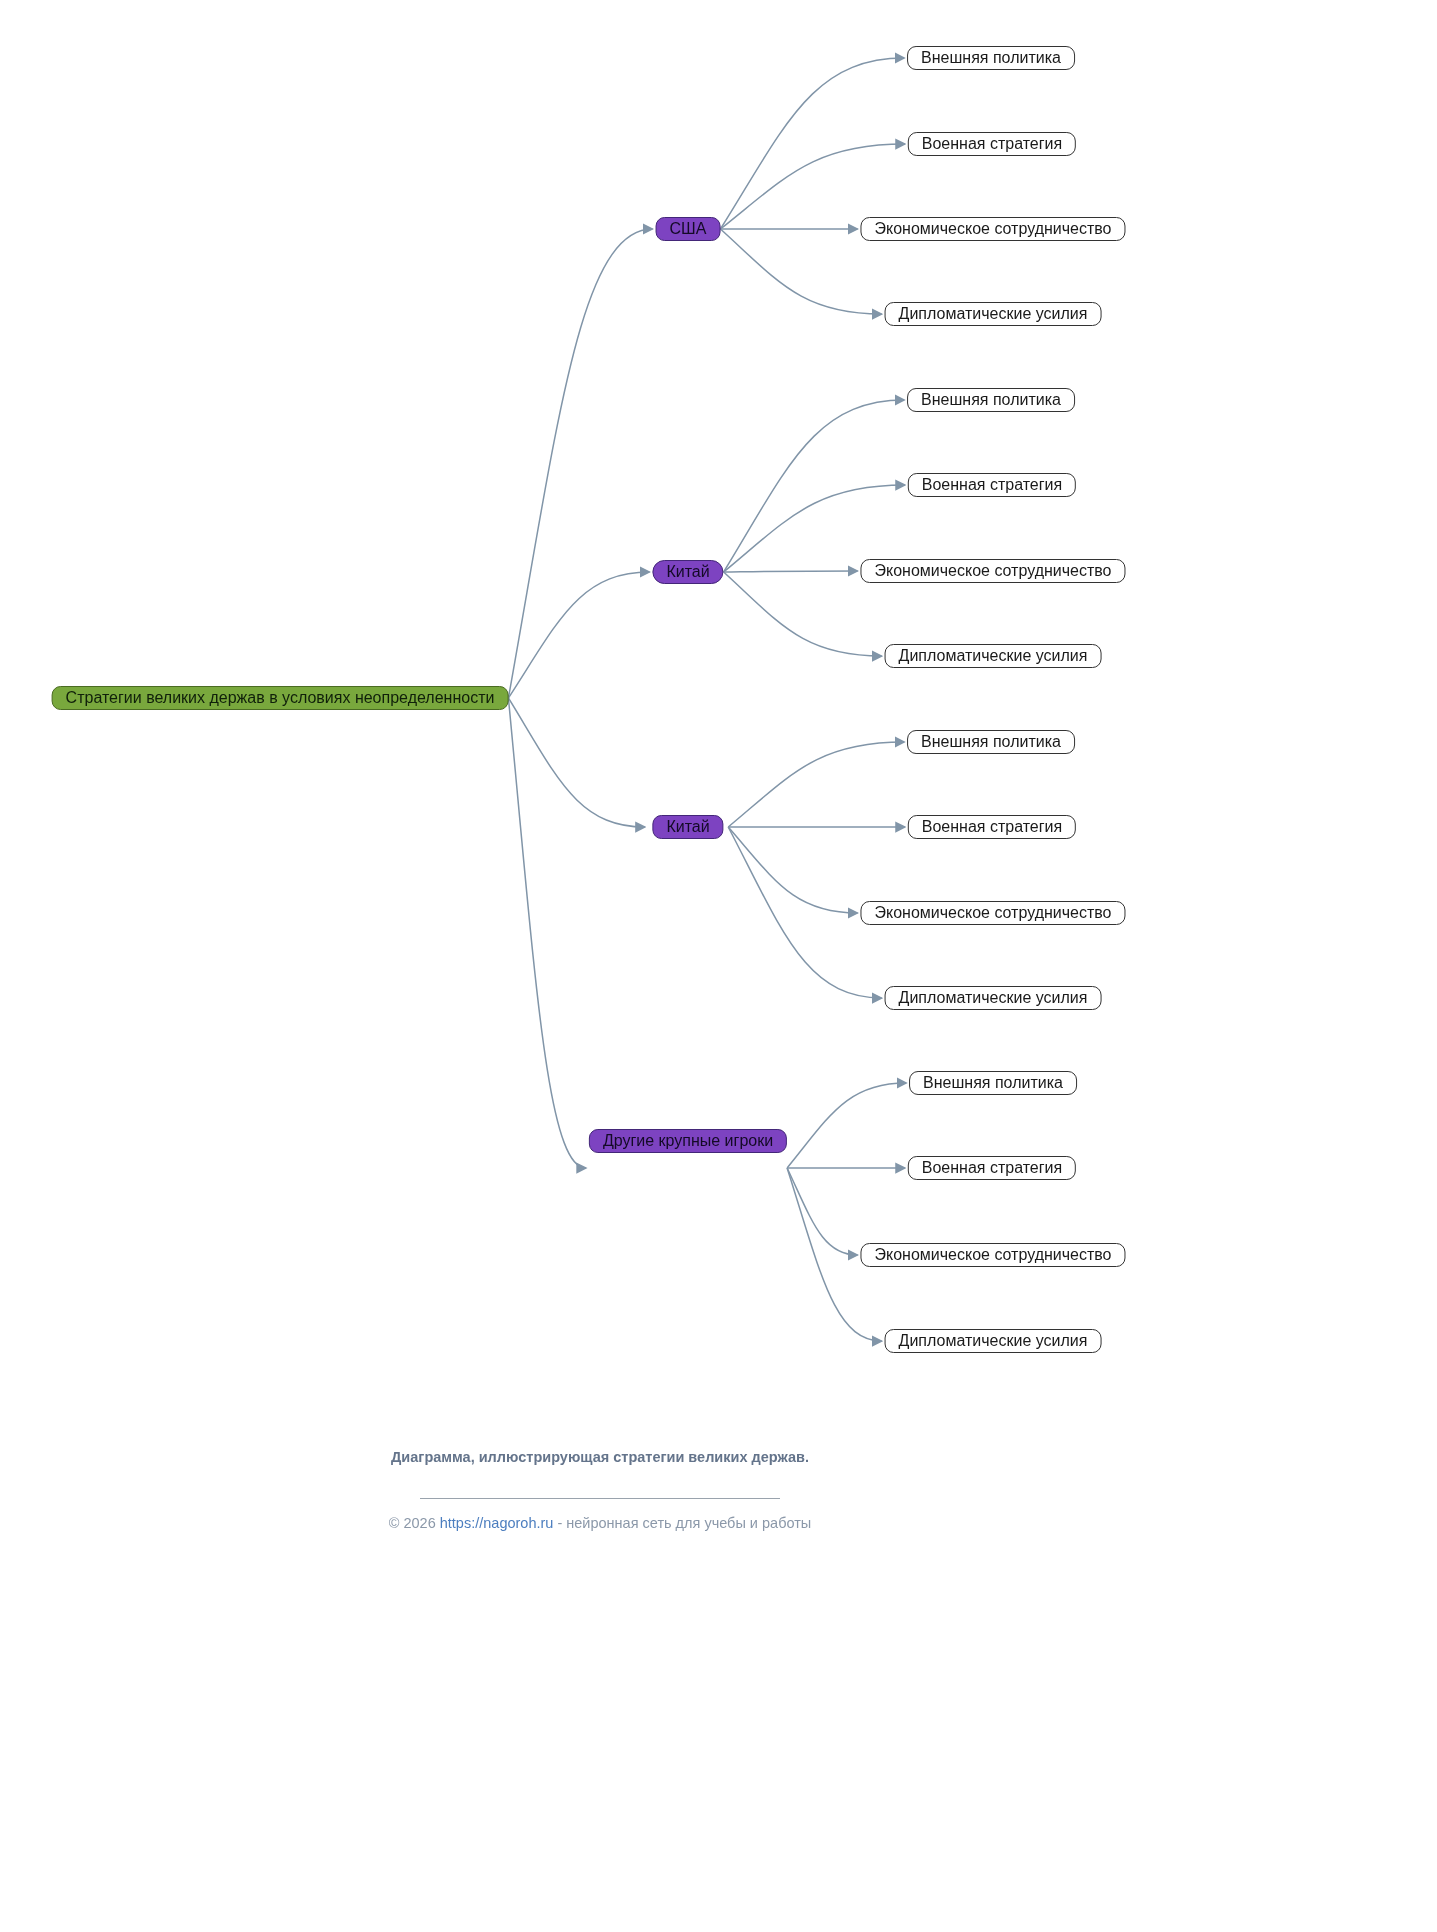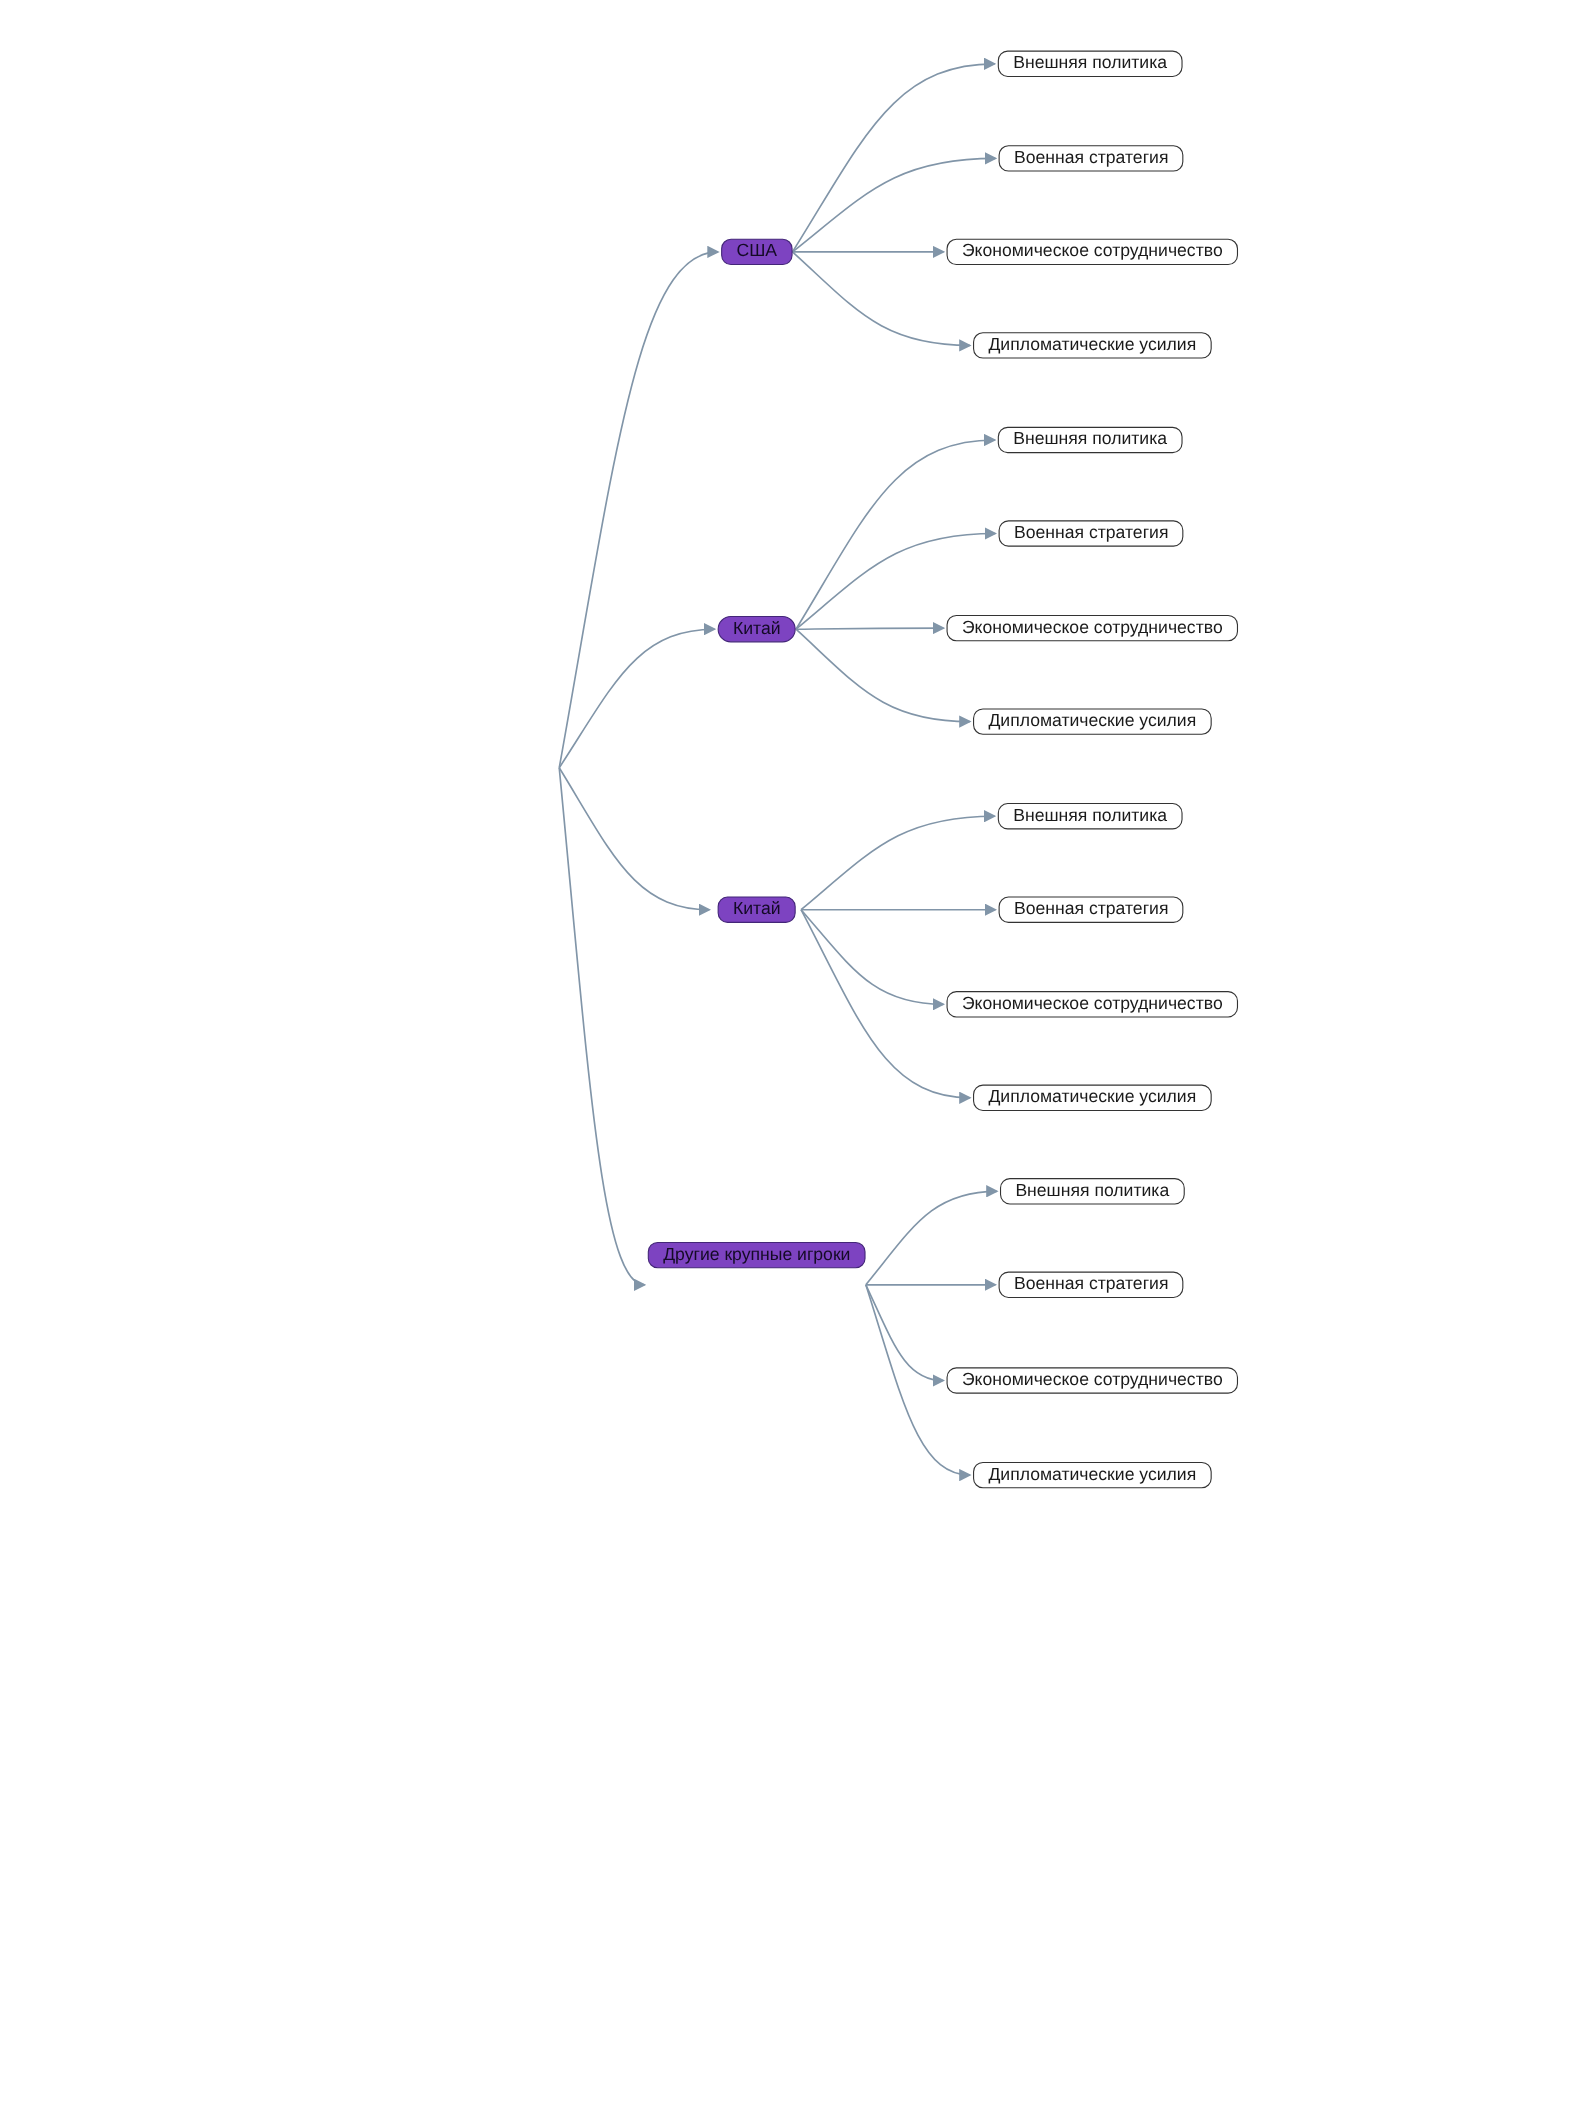--- a/index.html
+++ b/index.html
@@ -108,20 +108,26 @@
       <path d="M 728.234375 827 C 790.03125 827, 816.515625 827, 904.796875 827" class="edge" marker-end="url(#arrow)"></path>
       <path d="M 728.234375 827 C 773.469140625 878.6, 792.85546875 913, 857.4765625 913" class="edge" marker-end="url(#arrow)"></path>
       <path d="M 728.234375 827 C 781.89921875 929.6, 804.8984375 998, 881.5625 998" class="edge" marker-end="url(#arrow)"></path>
       <path d="M 508.3984375 698 C 535.515234375 980, 547.13671875 1168, 585.875 1168" class="edge" marker-end="url(#arrow)"></path>
       <path d="M 787.125 1168 C 828.755859375 1117, 846.59765625 1083, 906.0703125 1083" class="edge" marker-end="url(#arrow)"></path>
       <path d="M 787.125 1168 C 828.31015625 1168, 845.9609375 1168, 904.796875 1168" class="edge" marker-end="url(#arrow)"></path>
       <path d="M 787.125 1168 C 811.748046875 1220.2, 822.30078125 1255, 857.4765625 1255" class="edge" marker-end="url(#arrow)"></path>
       <path d="M 787.125 1168 C 820.178125 1271.8, 834.34375 1341, 881.5625 1341" class="edge" marker-end="url(#arrow)"></path>
     </svg>
 
+  <div id="footer">
+    <div class="caption">Диаграмма, иллюстрирующая стратегии великих держав.</div>
+    <hr>
+    <div class="copyright"><span>© 2026 </span><a class="link" href="#">https://nagoroh.ru</a><span> - нейронная сеть для учебы и работы</span></div>
+  </div>
+<div class="node root" style="left: 280px; top: 698px;">Стратегии великих держав в условиях неопределенности</div>
     <div class="node branch" style="left: 688px; top: 229px;">США</div>
     <div class="node leaf" style="left: 991px; top: 58px;">Внешняя политика</div>
     <div class="node leaf" style="left: 992px; top: 144px;">Военная стратегия</div>
     <div class="node leaf" style="left: 993px; top: 229px;">Экономическое сотрудничество</div>
     <div class="node leaf" style="left: 993px; top: 314px;">Дипломатические усилия</div>
     <div class="node branch" style="left: 688px; top: 572px; border-radius: 16px;">Китай</div>
     <div class="node leaf" style="left: 991px; top: 400px;">Внешняя политика</div>
     <div class="node leaf" style="left: 992px; top: 485px;">Военная стратегия</div>
     <div class="node leaf" style="left: 993px; top: 571px;">Экономическое сотрудничество</div>
     <div class="node leaf" style="left: 993px; top: 656px;">Дипломатические усилия</div>

